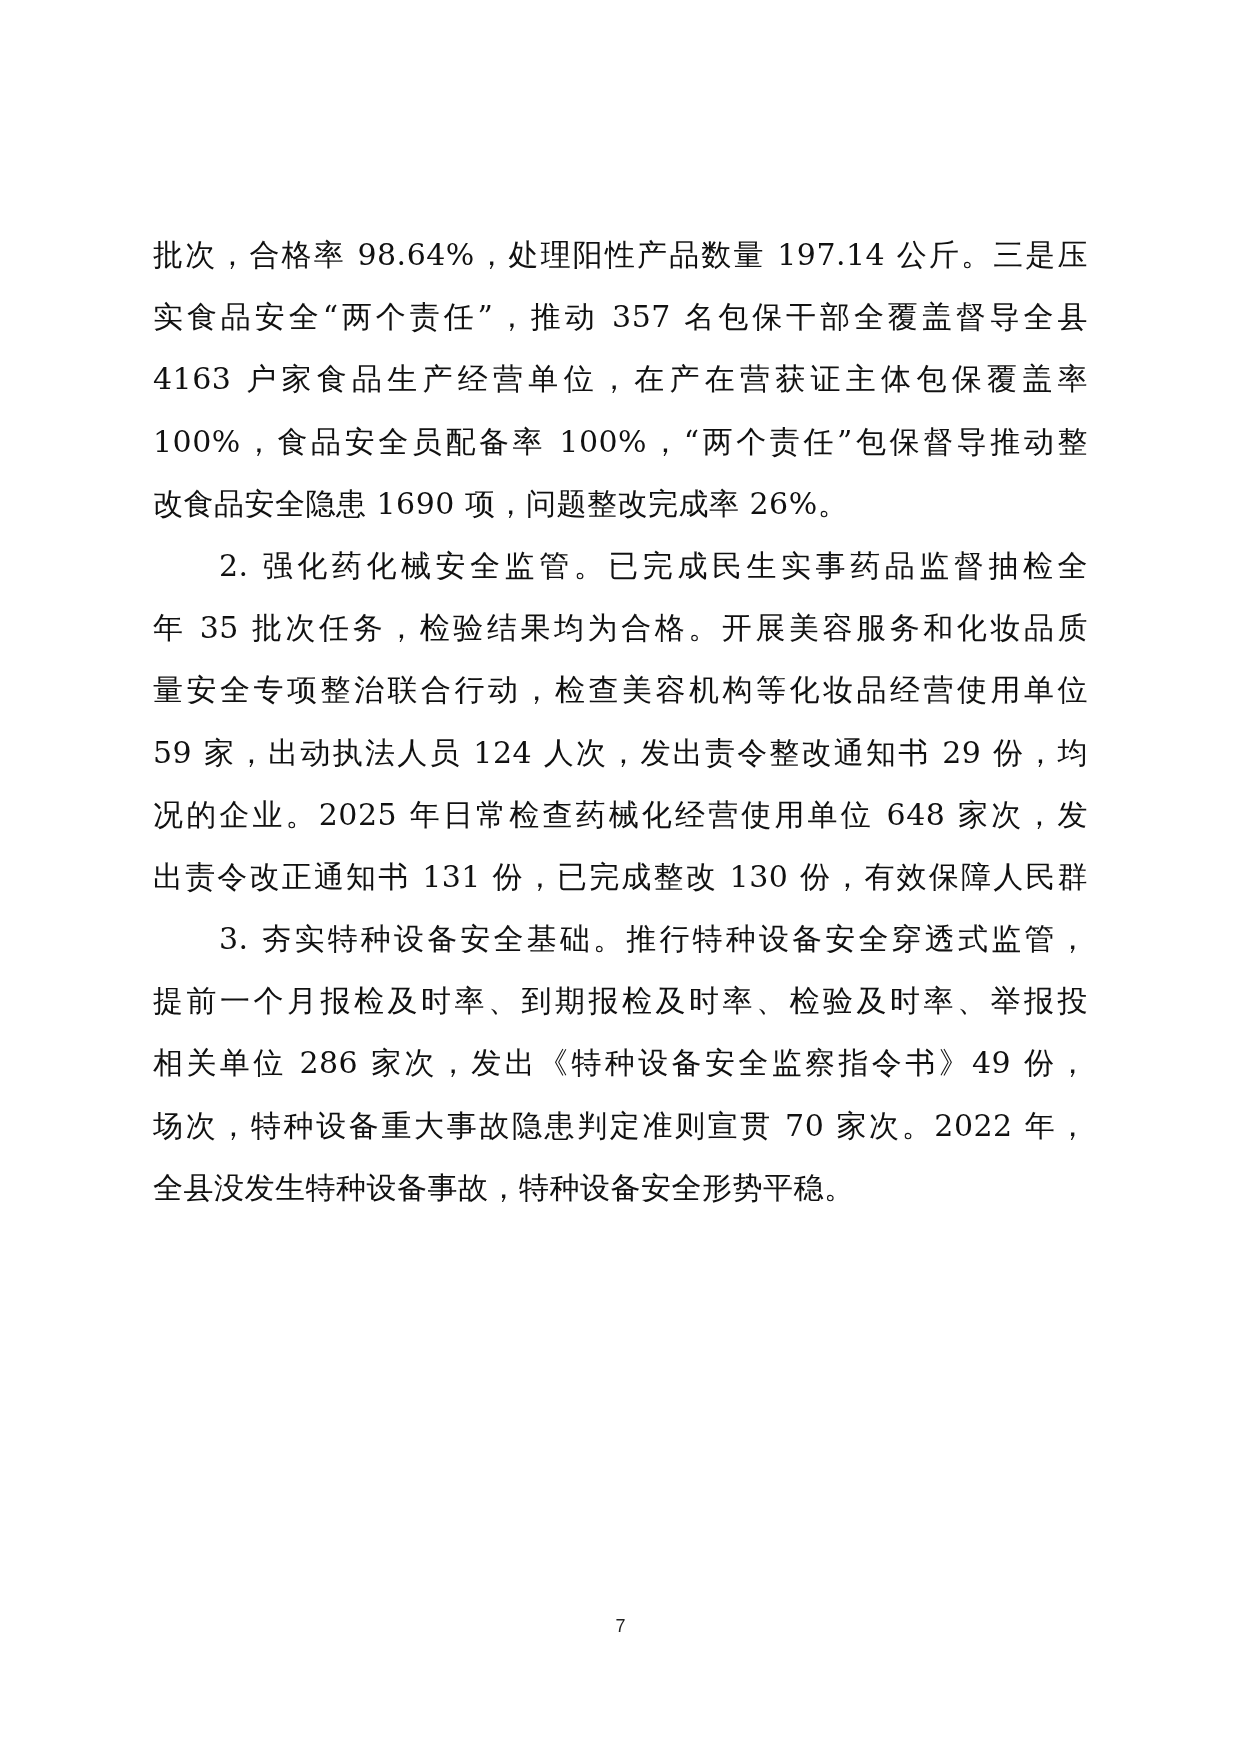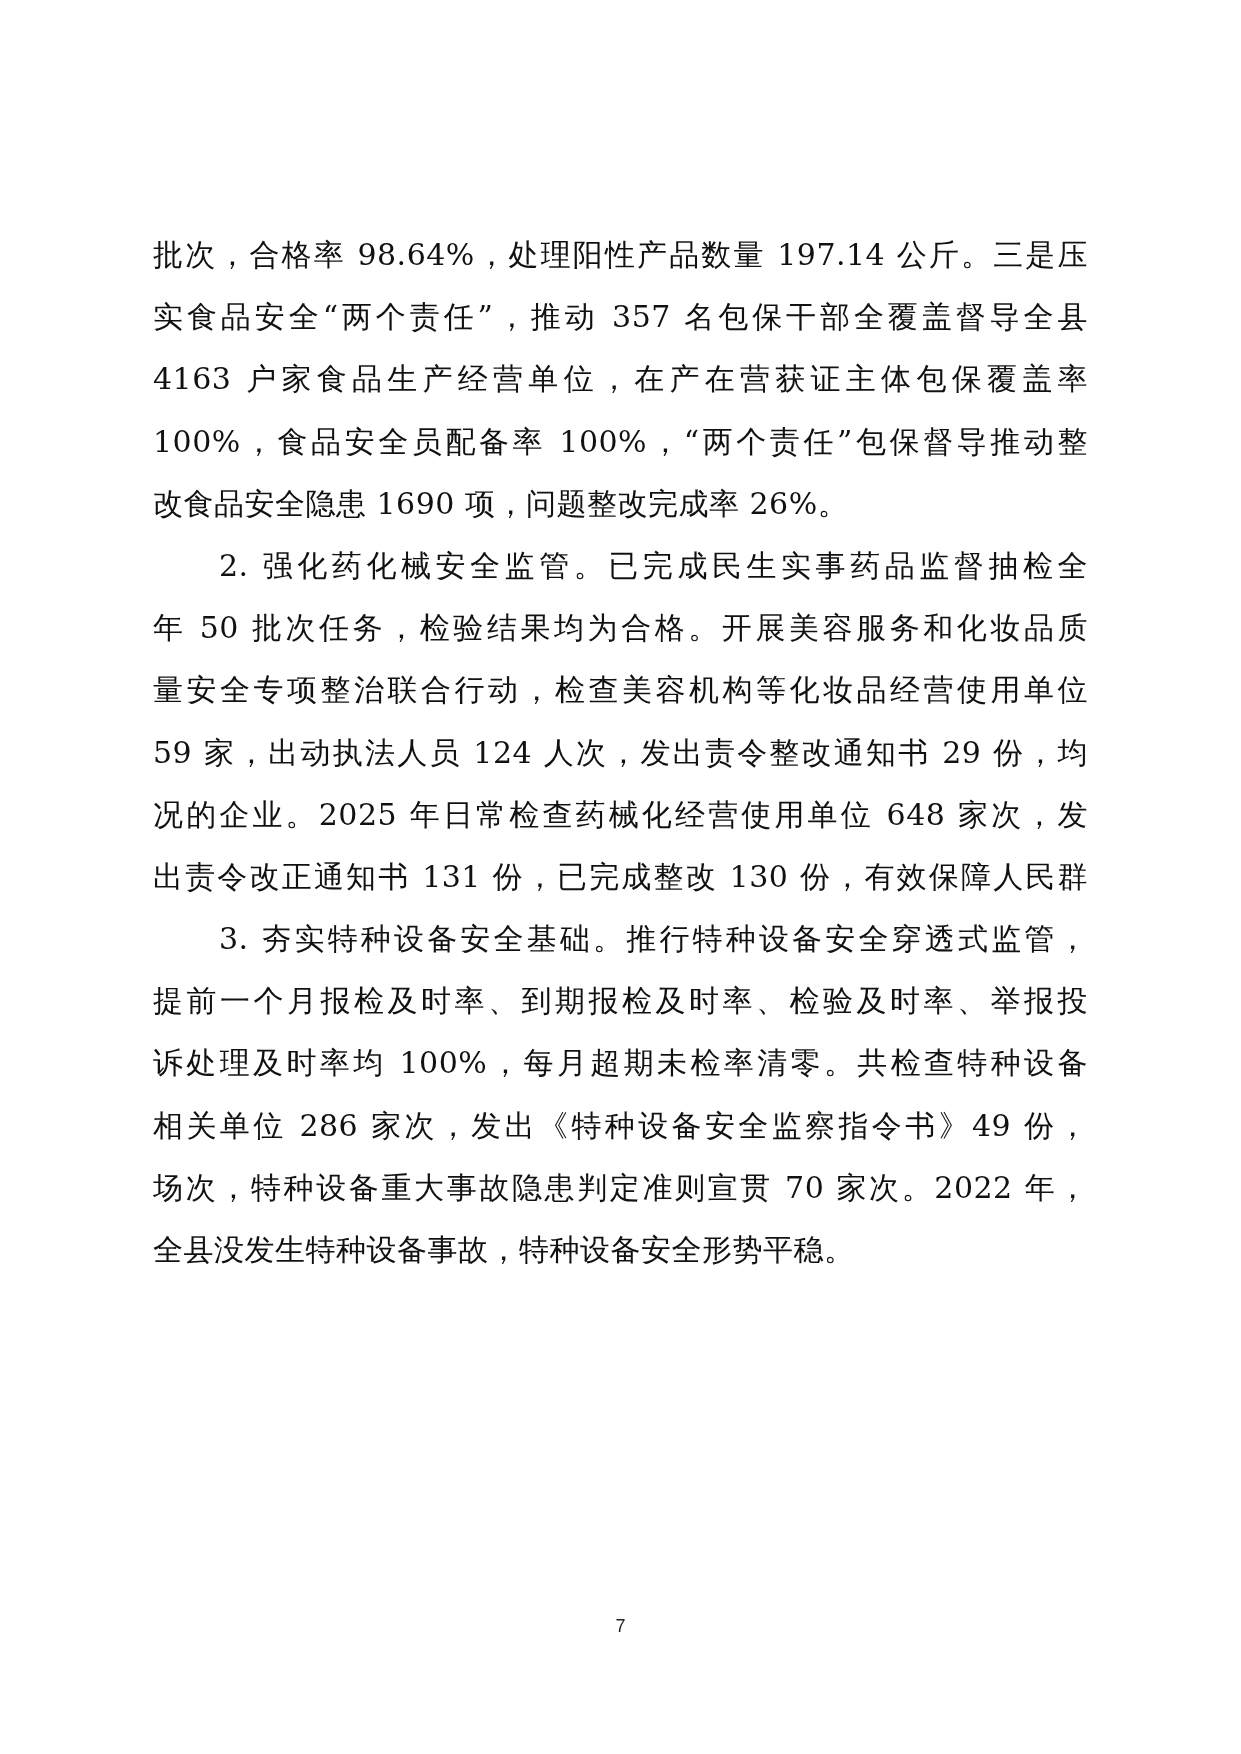--- a/index.html
+++ b/index.html
@@ -60,29 +60,28 @@
 <div class="page">
   <div class="body-text">
 
     <div class="line">批次，合格率 98.64%，处理阳性产品数量 197.14 公斤。三是压</div>
     <div class="line">实食品安全“两个责任”，推动 357 名包保干部全覆盖督导全县</div>
     <div class="line">4163 户家食品生产经营单位，在产在营获证主体包保覆盖率</div>
     <div class="line">100%，食品安全员配备率 100%，“两个责任”包保督导推动整</div>
     <div class="line last">改食品安全隐患 1690 项，问题整改完成率 26%。</div>
 
     <div class="line indent">2. 强化药化械安全监管。已完成民生实事药品监督抽检全</div>
-    <div class="line">年 50 批次任务，检验结果均为合格。开展美容服务和化妆品质</div>
+    <div class="line">年 35 批次任务，检验结果均为合格。开展美容服务和化妆品质</div>
     <div class="line">量安全专项整治联合行动，检查美容机构等化妆品经营使用单位</div>
     <div class="line">59 家，出动执法人员 124 人次，发出责令整改通知书 29 份，均</div>
     <div class="line">况的企业。2025 年日常检查药械化经营使用单位 648 家次，发</div>
     <div class="line">出责令改正通知书 131 份，已完成整改 130 份，有效保障人民群</div>
 
     <div class="line indent">3. 夯实特种设备安全基础。推行特种设备安全穿透式监管，</div>
     <div class="line">提前一个月报检及时率、到期报检及时率、检验及时率、举报投</div>
-    <div class="line">诉处理及时率均 100%，每月超期未检率清零。共检查特种设备</div>
     <div class="line">相关单位 286 家次，发出《特种设备安全监察指令书》49 份，</div>
     <div class="line">场次，特种设备重大事故隐患判定准则宣贯 70 家次。2022 年，</div>
     <div class="line last">全县没发生特种设备事故，特种设备安全形势平稳。</div>
 
   </div>
 
   <div class="page-number">7</div>
 </div>
 
 </body></html>

